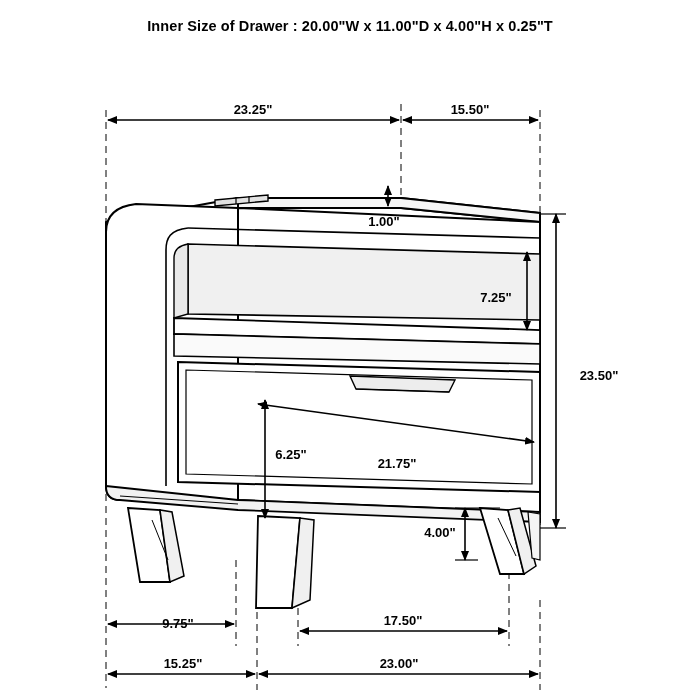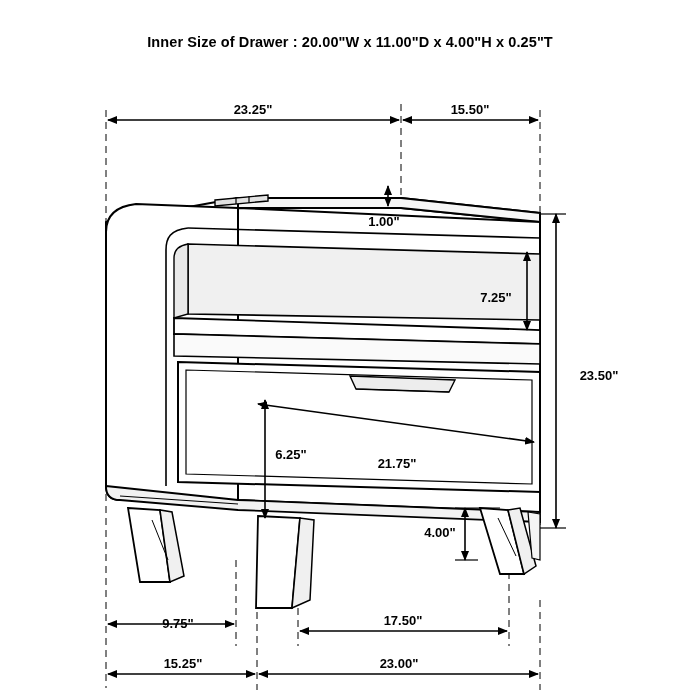--- a/index.html
+++ b/index.html
@@ -22,21 +22,20 @@
   }
   .title {
     position: absolute;
     top: 18px;
     left: 0;
     width: 700px;
     text-align: center;
     font-size: 14.5px;
     font-weight: bold;
     letter-spacing: 0.1px;
-    margin-top: 16px;
   }
   svg.diagram {
     position: absolute;
     top: 0;
     left: 0;
     width: 700px;
     height: 700px;
   }
   .dimlabel {
     font-family: "Liberation Sans", sans-serif;

